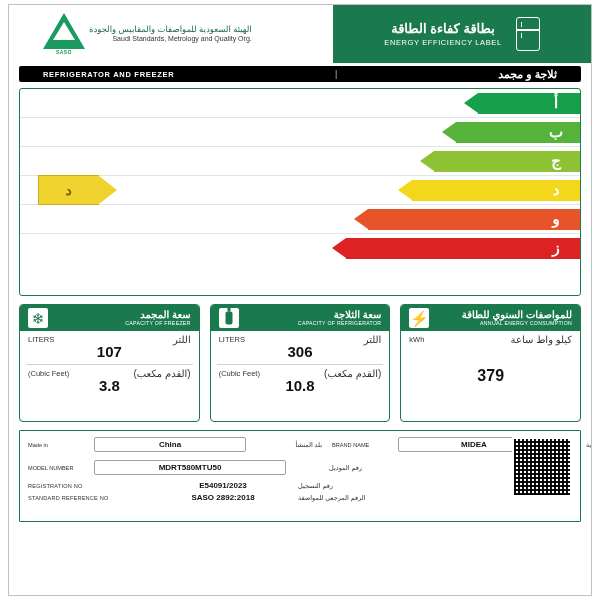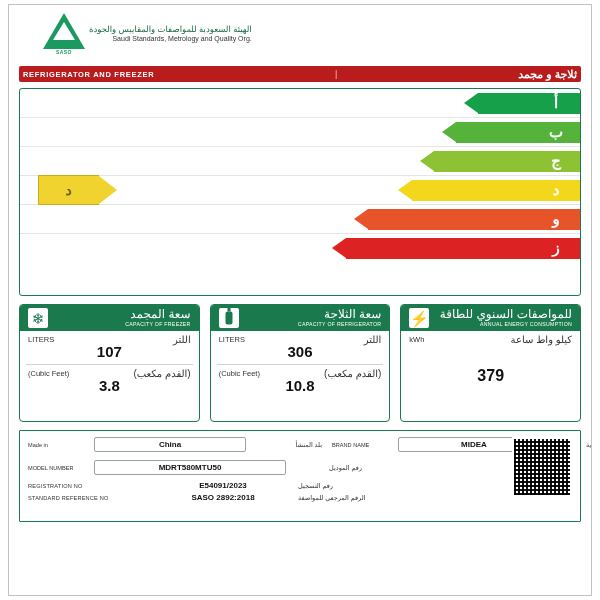--- a/index.html
+++ b/index.html
@@ -60,22 +60,22 @@
   .fridge-icon:before{
     content:"";position:absolute;left:0;right:0;top:11px;height:1.6px;background:#fff;
   }
   .fridge-icon:after{
     content:"";position:absolute;left:4px;top:4px;width:1.6px;height:5px;background:#fff;
     box-shadow:0 11px 0 0 #fff;
   }
 
   
   .prodbar{
-    margin:3px 10px 0 10px;height:16px;background:#b91c1c;border-radius:2px;
-    display:flex;align-items:center;justify-content:space-between;padding:0 4px;
+    margin:3px 10px 0 10px;height:16px;background:#000000;border-radius:2px;
+    display:flex;align-items:center;justify-content:space-between;padding:0 24px;
     color:#fff;
   }
   .prodbar .en{font-size:7.5px;font-weight:bold;letter-spacing:.7px;}
   .prodbar .sep{font-size:9px;opacity:.7;}
   .prodbar .ar{font-size:11px;font-weight:bold;direction:rtl;letter-spacing:1px;}
 
   
   .scale-box{
     margin:6px 10px 0 10px;border:1.5px solid #1a7a4e;border-radius:3px;
     height:206px;position:relative;background:#fff;
@@ -114,21 +114,21 @@
   }
   .panel{
     flex:1;border:1.5px solid #1a7a4e;border-radius:4px;position:relative;background:#fff;
     overflow:hidden;
   }
   .panel-head{
     background:#1a7a4e;color:#fff;height:26px;display:flex;align-items:center;
     justify-content:space-between;padding:0 8px;
   }
   .panel-head .txts{text-align:left;line-height:1.15;}
-  .ph-ar{font-size:12px;font-weight:normal;direction:rtl;}
+  .ph-ar{font-size:10px;font-weight:bold;direction:rtl;}
   .ph-en{font-size:5.2px;letter-spacing:.3px;}
   .ph-icon{
     width:20px;height:20px;background:#fff;border-radius:2px;position:relative;flex:0 0 20px;
   }
   .snow{
     position:absolute;left:50%;top:50%;transform:translate(-50%,-50%);
     font-size:15px;color:#1a7a4e;line-height:1;
   }
   .bottle{
     position:absolute;left:50%;top:50%;transform:translate(-50%,-50%);
@@ -201,20 +201,27 @@
     <div class="saso-block">
       <div class="saso-logo">
         <div class="tri"></div>
         <div class="tri-inner"></div>
         <div class="saso-txt">SASO</div>
       </div>
       <div class="saso-text">
         <div class="saso-ar">الهيئة السعودية للمواصفات والمقاييس والجودة</div>
         <div class="saso-en">Saudi Standards, Metrology and Quality Org.</div>
       </div>
+    </div>
+    <div class="eel-block">
+      <div class="eel-texts">
+        <div class="eel-ar">بطاقة كفاءة الطاقة</div>
+        <div class="eel-en">ENERGY EFFICIENCY LABEL</div>
+      </div>
+      <div class="fridge-icon"></div>
     </div>
   </div>
 
   <div class="prodbar">
     <div class="en">REFRIGERATOR AND FREEZER</div>
     <div class="sep">|</div>
     <div class="ar">ثلاجة و مجمد</div>
   </div>
 
   <div class="scale-box" id="scale">

